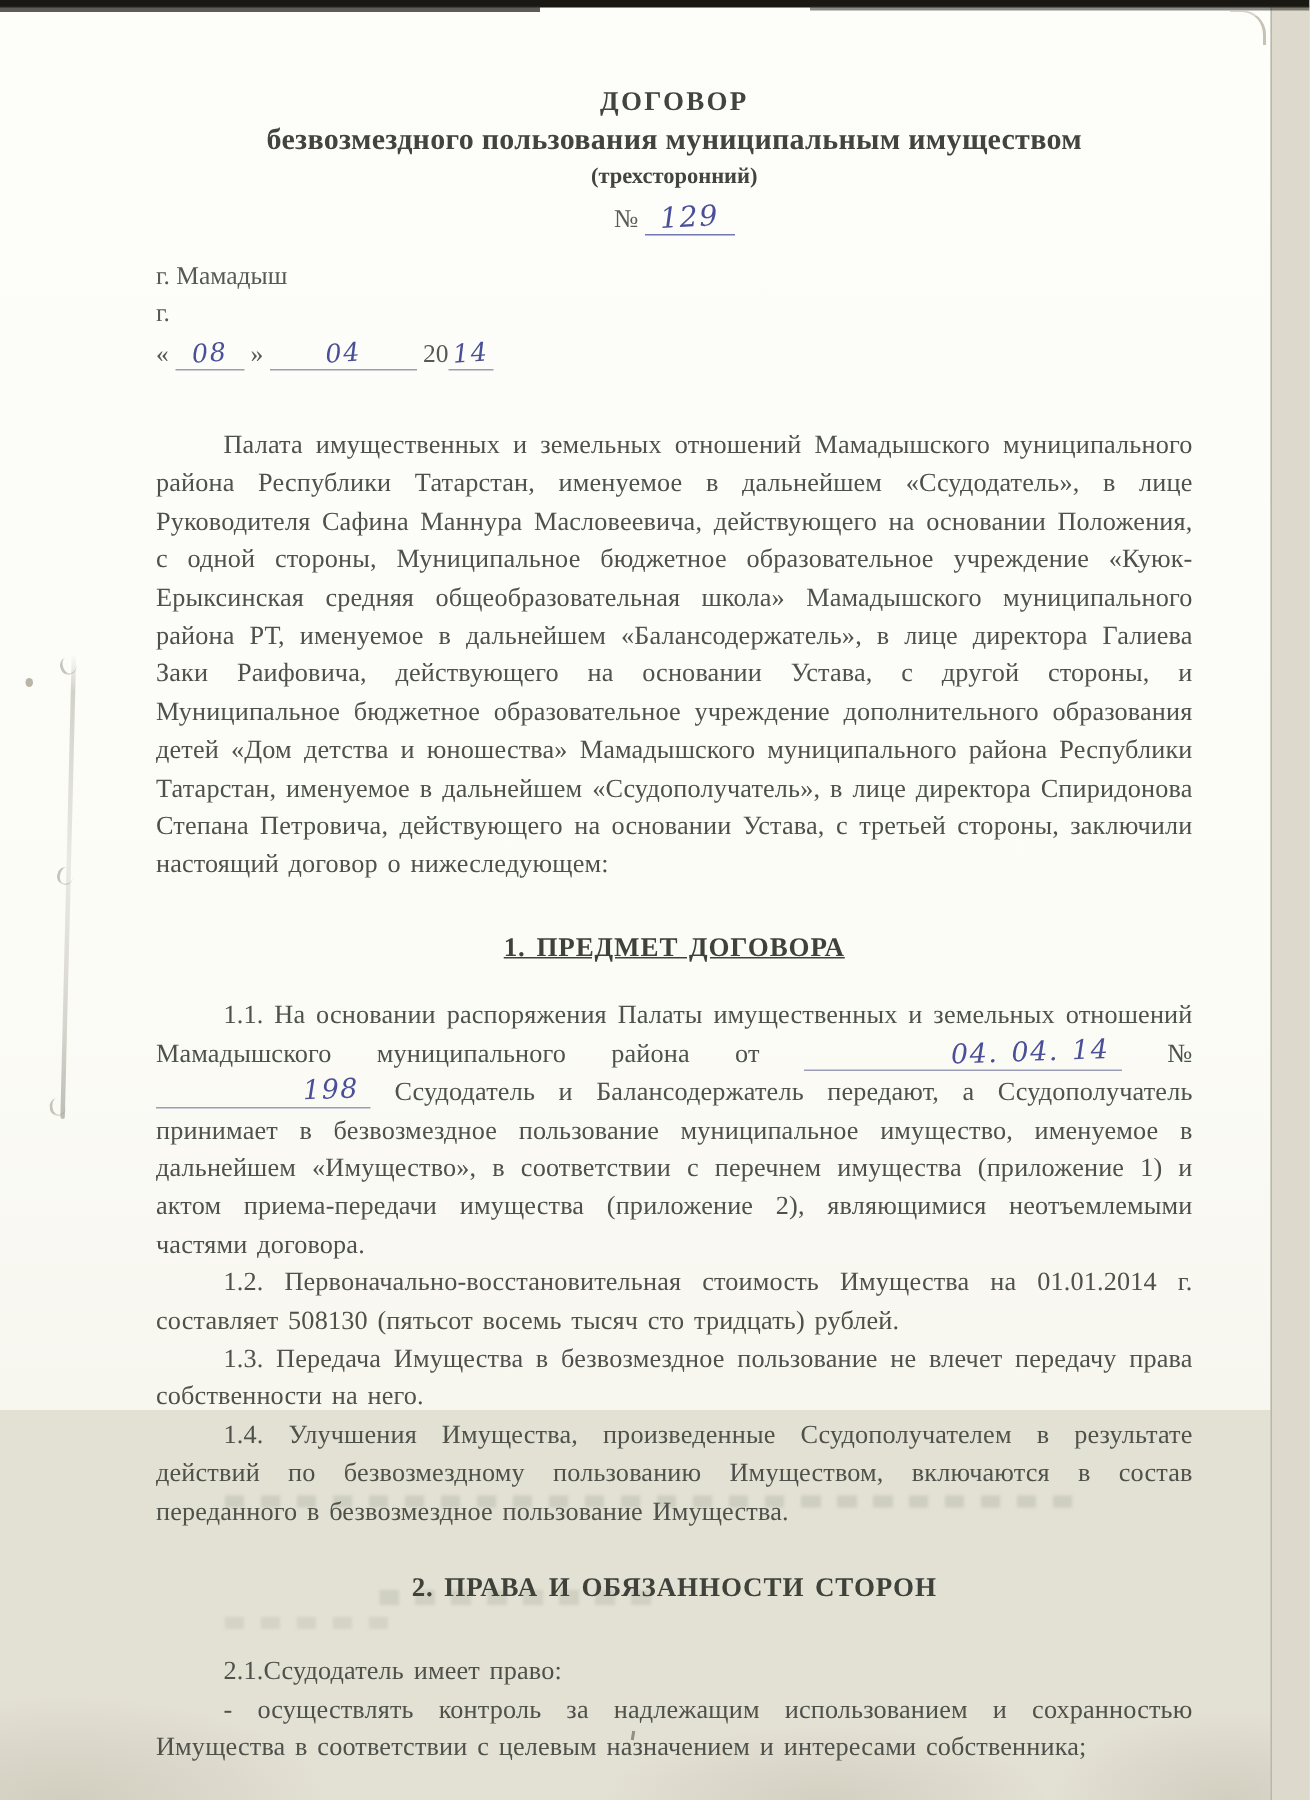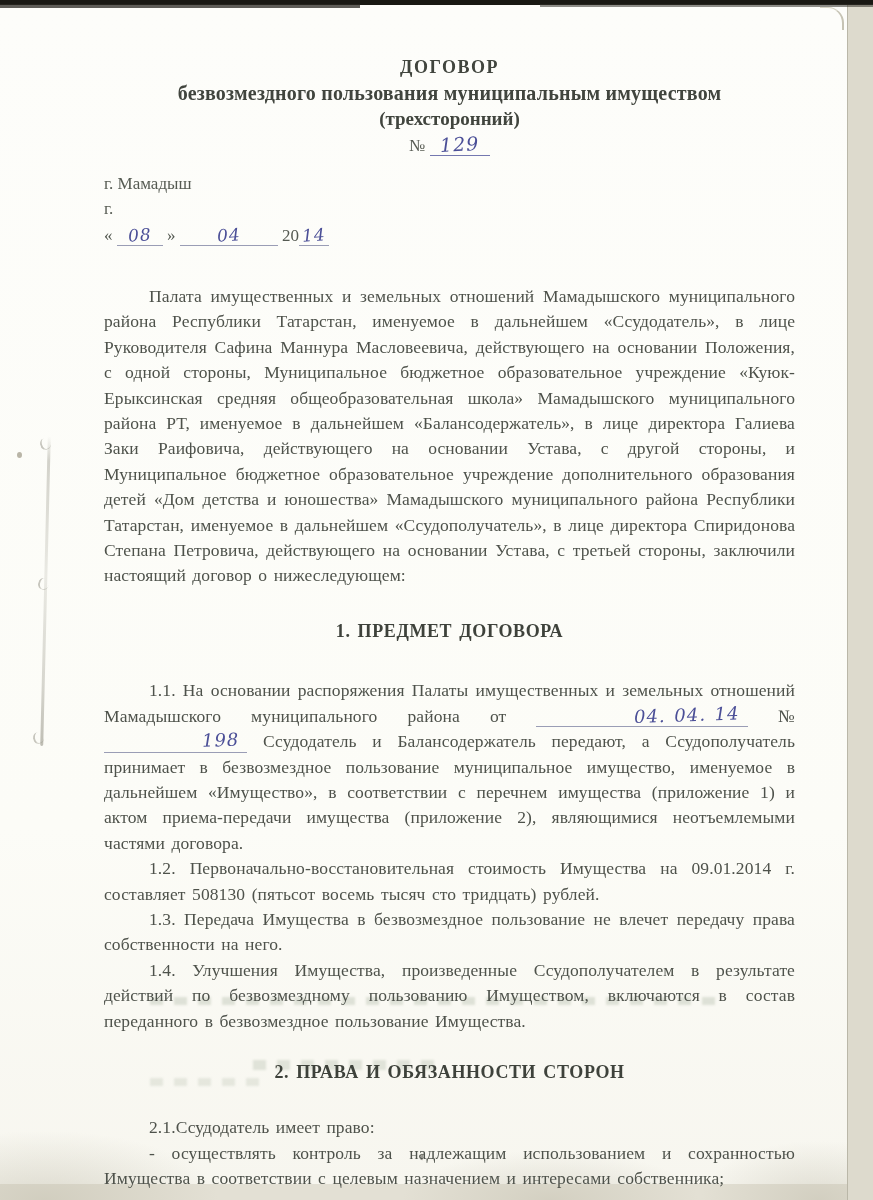--- a/index.html
+++ b/index.html
@@ -2,21 +2,21 @@
 <html><head>
 <meta charset="utf-8">
 <style>
   html,body{margin:0;padding:0;}
   body{
     width:873px;height:1200px;overflow:hidden;position:relative;
     background:#e3e0d4;
     font-family:"Liberation Serif","DejaVu Serif",serif;
   }
   .paper{
-    position:absolute;left:0;top:0;width:848px;height:1184px;
+    position:absolute;left:0;top:0;width:848px;height:940px;
     background:linear-gradient(180deg,#fdfdfa 0%,#fcfcf7 70%,#f7f6ef 100%);
     color:#4e524b;
   }
   
   .top-strip{position:absolute;left:0;top:0;width:873px;height:5px;background:#191813;z-index:6;}
   .top-strip-2{position:absolute;left:0;top:4px;width:360px;height:4px;background:rgba(40,38,32,.75);z-index:6;}
   .top-strip-3{position:absolute;left:540px;top:4px;width:333px;height:3px;background:rgba(50,48,40,.55);z-index:6;}
   .right-strip{position:absolute;right:0;top:0;width:25px;height:1200px;background:#dddacd;border-left:1px solid #bab7a8;z-index:5;}
   .corner-fold{position:absolute;left:820px;top:7px;width:22px;height:22px;
     border-right:2px solid #c6c3b4;border-top:1px solid #d6d3c4;border-top-right-radius:16px;z-index:7;background:#fdfdfa;}
@@ -40,37 +40,37 @@
     background:repeating-linear-gradient(90deg,rgba(150,162,140,.55) 0 13px,rgba(150,162,140,0) 13px 24px);}
   .g1{left:150px;top:997px;width:565px;height:8px;}
   .g2{left:253px;top:1060px;width:190px;height:10px;opacity:.45;}
   .g3{left:150px;top:1078px;width:110px;height:8px;opacity:.35;}
 
   
   .content{position:relative;z-index:4;padding:54px 53px 0 104px;}
   .title-block{text-align:center;color:#41453e;}
   .t1{font-size:18px;font-weight:bold;letter-spacing:1.5px;line-height:26px;}
   .t2{font-size:20px;font-weight:bold;line-height:26px;letter-spacing:.2px;}
-  .t3{font-size:19px;font-weight:bold;line-height:25px;}
+  .t3{font-size:15px;font-weight:bold;line-height:25px;}
   .num-line{font-size:17px;margin-top:2px;line-height:26px;color:#585c54;}
   .hand{font-family:"DejaVu Serif",serif;font-style:italic;color:#4b4f97;letter-spacing:1px;}
   .hand-seg{display:inline-block;border-bottom:1px solid #9a9db5;line-height:1;padding:0 6px 1px 6px;}
   .num-line .hand-seg{border-bottom-color:#7478b0;min-width:48px;}
   .hand-num{font-size:19px;transform:rotate(-3deg);display:inline-block;}
   .city-date-row{display:flex;justify-content:space-between;margin-top:12px;font-size:17px;line-height:25px;color:#555a52;flex-direction:column;}
   .date-right{white-space:nowrap;padding-top:2px;}
   .d-day{min-width:34px;text-align:center;}
   .d-month{min-width:86px;text-align:center;}
   .d-year{min-width:26px;text-align:center;padding:0 2px 1px 2px;}
   .hand-sm{font-size:17px;display:inline-block;transform:rotate(-4deg);}
 
   .para{font-size:17.5px;line-height:25.4px;text-align:justify;text-indent:45px;margin:0;letter-spacing:.1px;word-spacing:2px;}
   .intro{margin-top:36px;}
   .h-sec{font-size:18px;font-weight:bold;text-align:center;color:#3e423b;letter-spacing:.6px;text-indent:0;}
-  .h1m{margin:30px 0 34px 0;}
+  .h1m{margin:30px 0 20px 0;text-decoration:underline;}
   .h2m{margin:26px 0 30px 0;}
   .p11 .hand-seg{padding:0 8px 1px 8px;}
   .inline-hand{font-size:18px;display:inline-block;transform:rotate(-2deg);}
   .mt0{margin-top:0;}
 </style>
 </head>
 <body>
 
 <div class="paper">
   <div class="content">
@@ -104,21 +104,21 @@
     <p class="para h-sec h1m">1. ПРЕДМЕТ ДОГОВОРА</p>
 
     <p class="para p11">
       <span>1.1. На основании распоряжения Палаты имущественных и земельных отношений Мамадышского муниципального района от</span>
       <span class="hand-seg"><span class="hand inline-hand">04. 04. 14</span></span>
       <span>№</span>
       <span class="hand-seg"><span class="hand inline-hand">198</span></span>
       <span>Ссудодатель и Балансодержатель передают, а Ссудополучатель принимает в безвозмездное пользование муниципальное имущество, именуемое в дальнейшем «Имущество», в соответствии с перечнем имущества (приложение 1) и актом приема-передачи имущества (приложение 2), являющимися неотъемлемыми частями договора.</span>
     </p>
 
-    <p class="para">1.2. Первоначально-восстановительная стоимость Имущества на 09.01.2014 г. составляет 508130 (пятьсот восемь тысяч сто тридцать)  рублей.</p>
+    <p class="para">1.2. Первоначально-восстановительная стоимость Имущества на 01.01.2014 г. составляет 508130 (пятьсот восемь тысяч сто тридцать)  рублей.</p>
     <p class="para">1.3. Передача Имущества в безвозмездное пользование не влечет передачу права собственности на него.</p>
     <p class="para">1.4. Улучшения Имущества, произведенные Ссудополучателем в результате действий по безвозмездному пользованию Имуществом, включаются в состав переданного в безвозмездное пользование Имущества.</p>
 
     <p class="para h-sec h2m">2. ПРАВА И ОБЯЗАННОСТИ СТОРОН</p>
 
     <p class="para mt0">2.1.Ссудодатель имеет право:</p>
     <p class="para">- осуществлять контроль за надлежащим использованием и сохранностью Имущества в соответствии с целевым назначением и интересами собственника;</p>
 
   </div>
 

